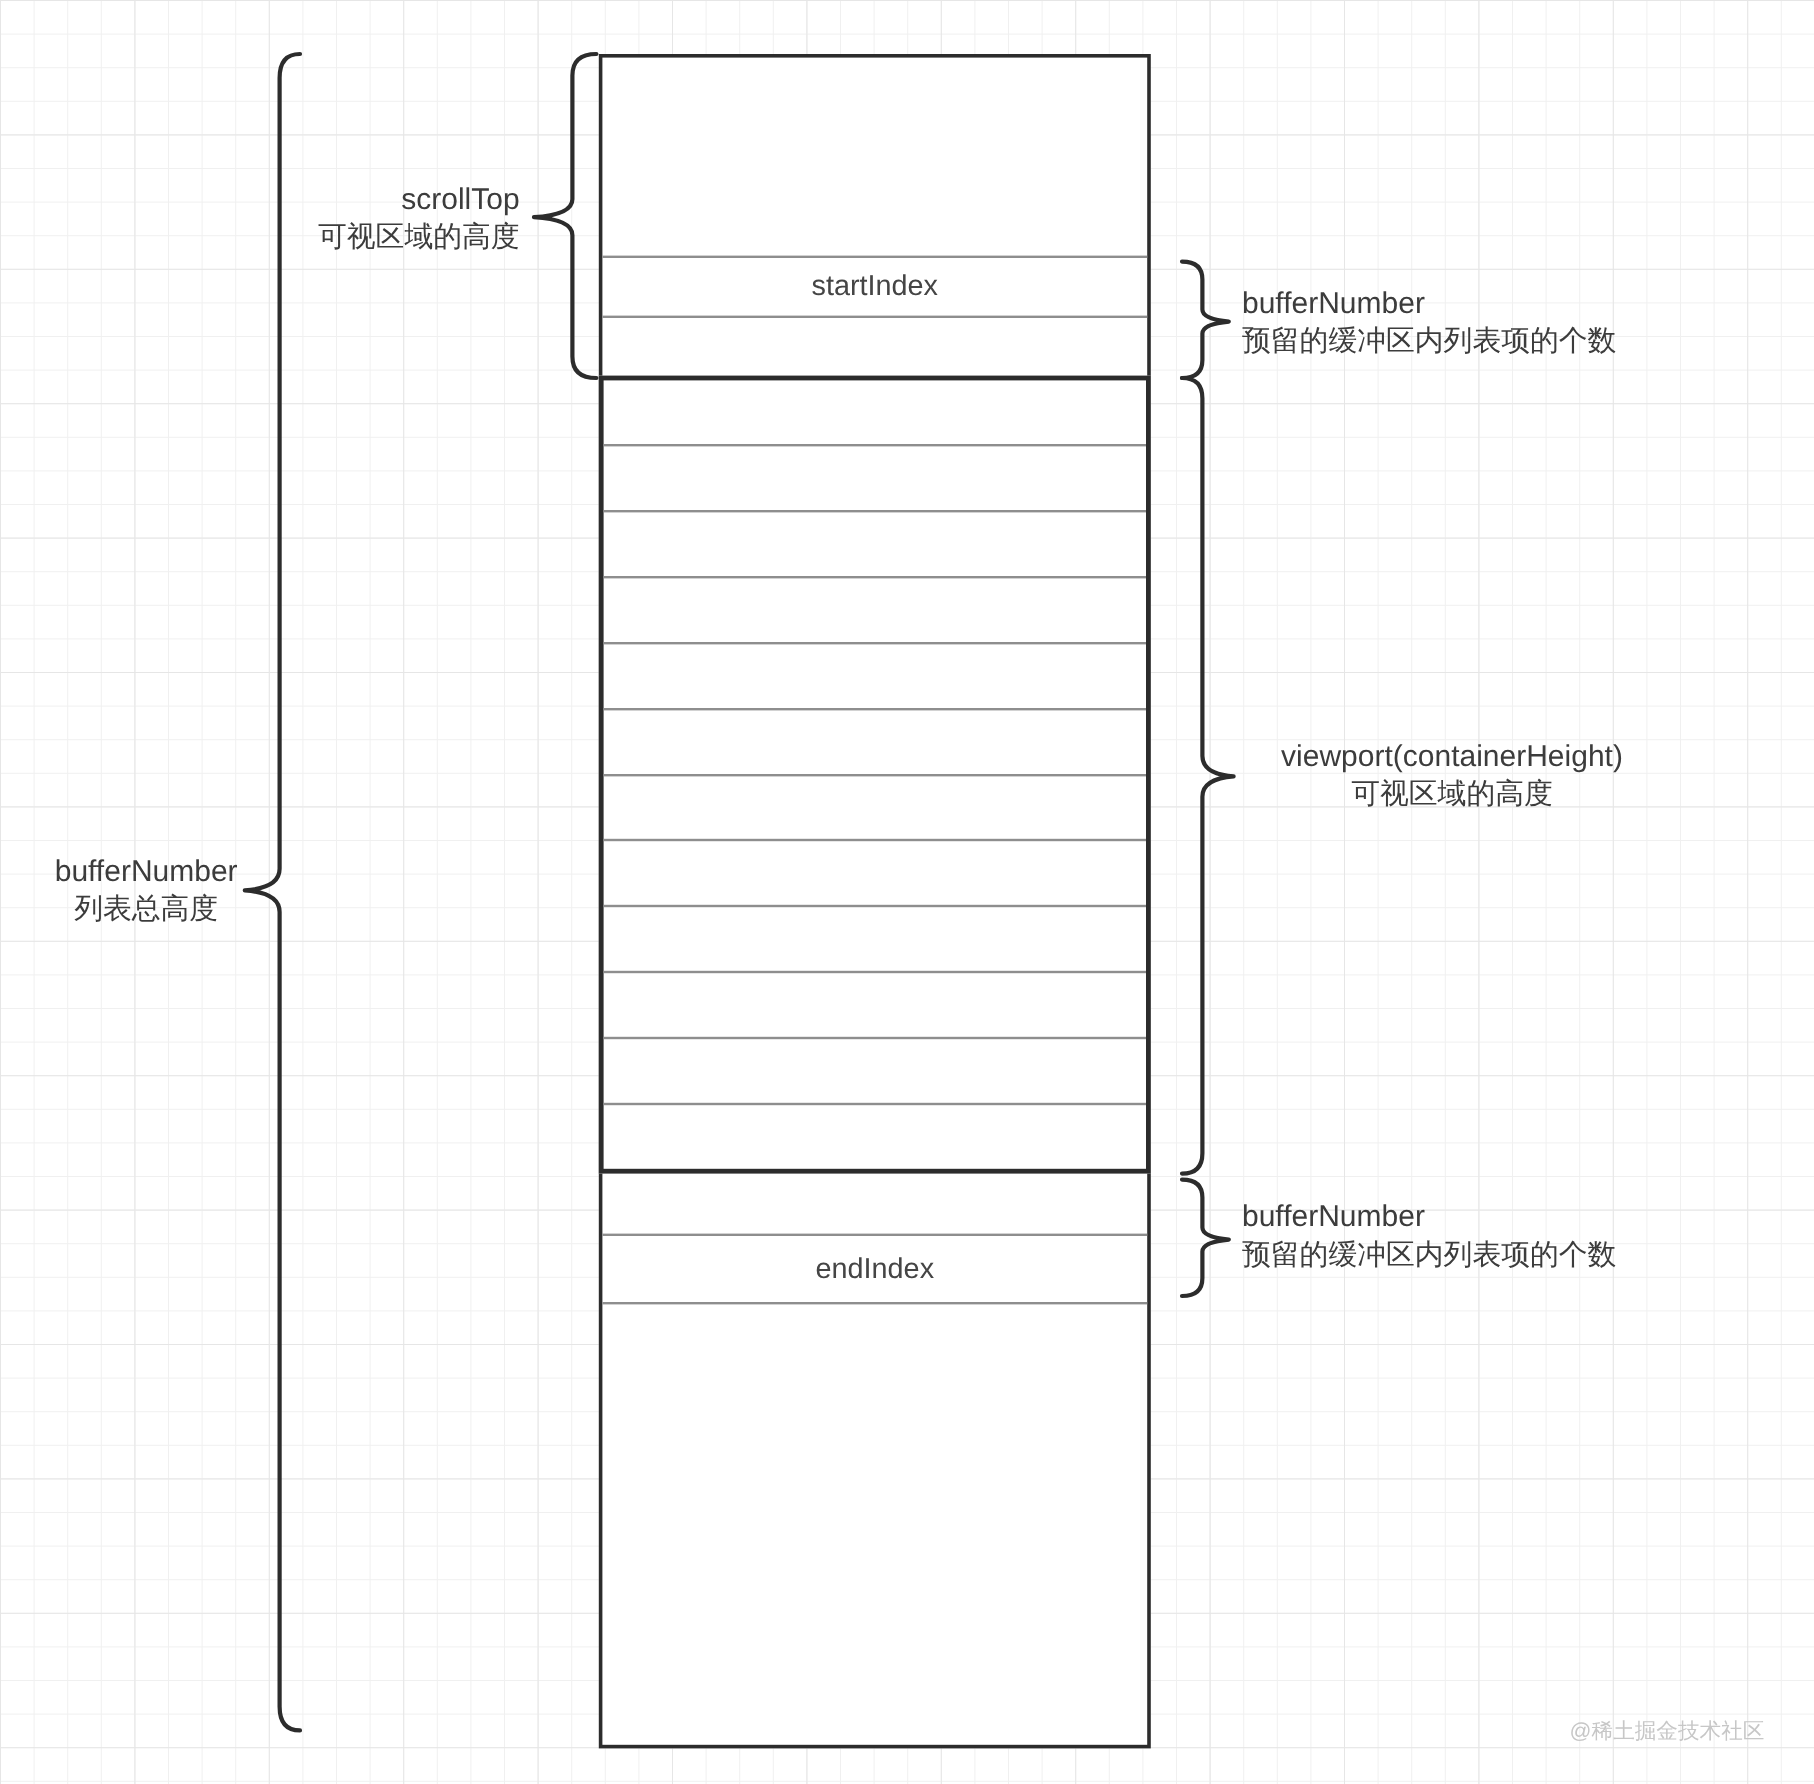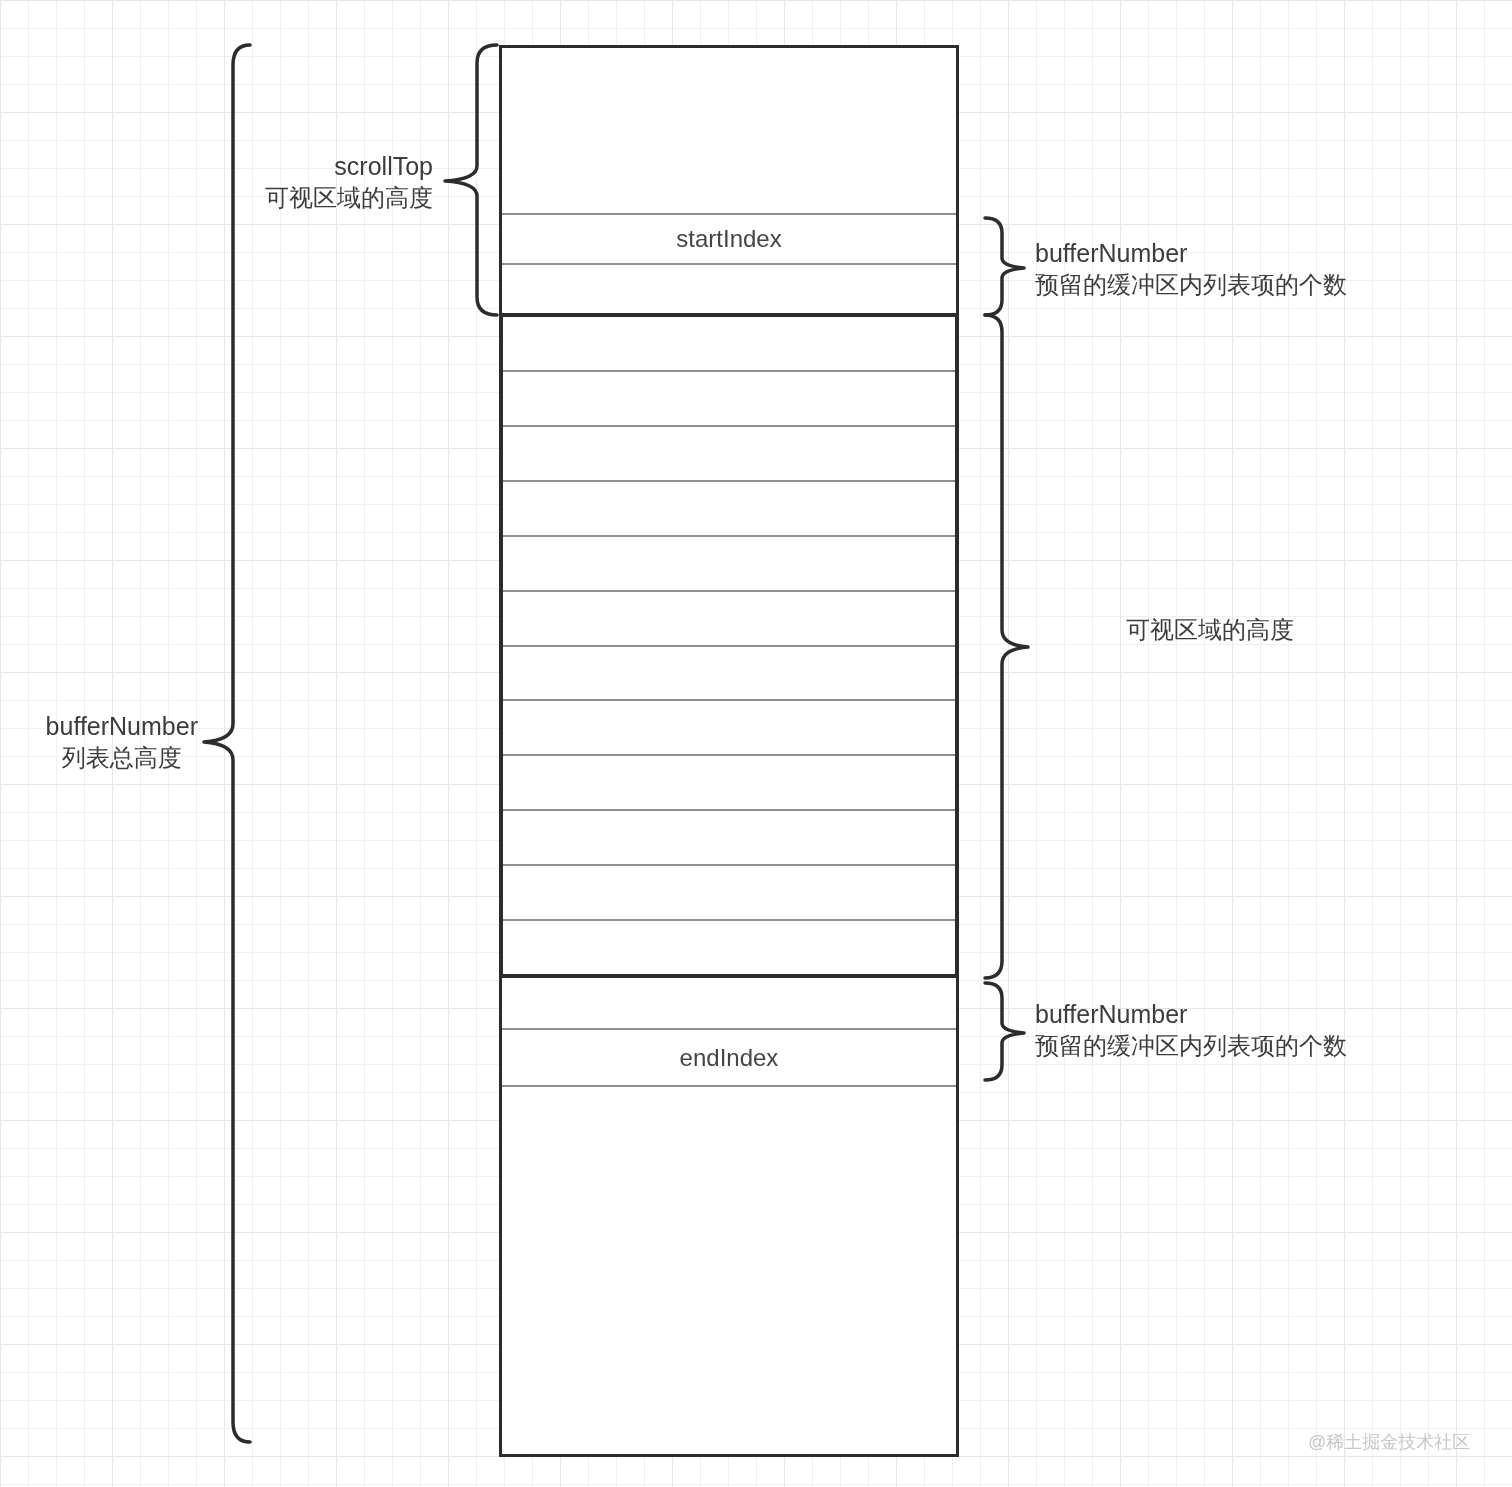--- a/index.html
+++ b/index.html
@@ -132,20 +132,21 @@
     <span class="t">bufferNumber</span>
     <span class="s">列表总高度</span>
   </div>
 
   <div class="ann buffertop">
     <span class="t">bufferNumber</span>
     <span class="s">预留的缓冲区内列表项的个数</span>
   </div>
 
   <div class="ann viewportlbl center-align">
+    <span class="t">viewport(containerHeight)</span>
     <span class="s">可视区域的高度</span>
   </div>
 
   <div class="ann bufferbot">
     <span class="t">bufferNumber</span>
     <span class="s">预留的缓冲区内列表项的个数</span>
   </div>
 
   <div class="watermark">@稀土掘金技术社区</div>
 

